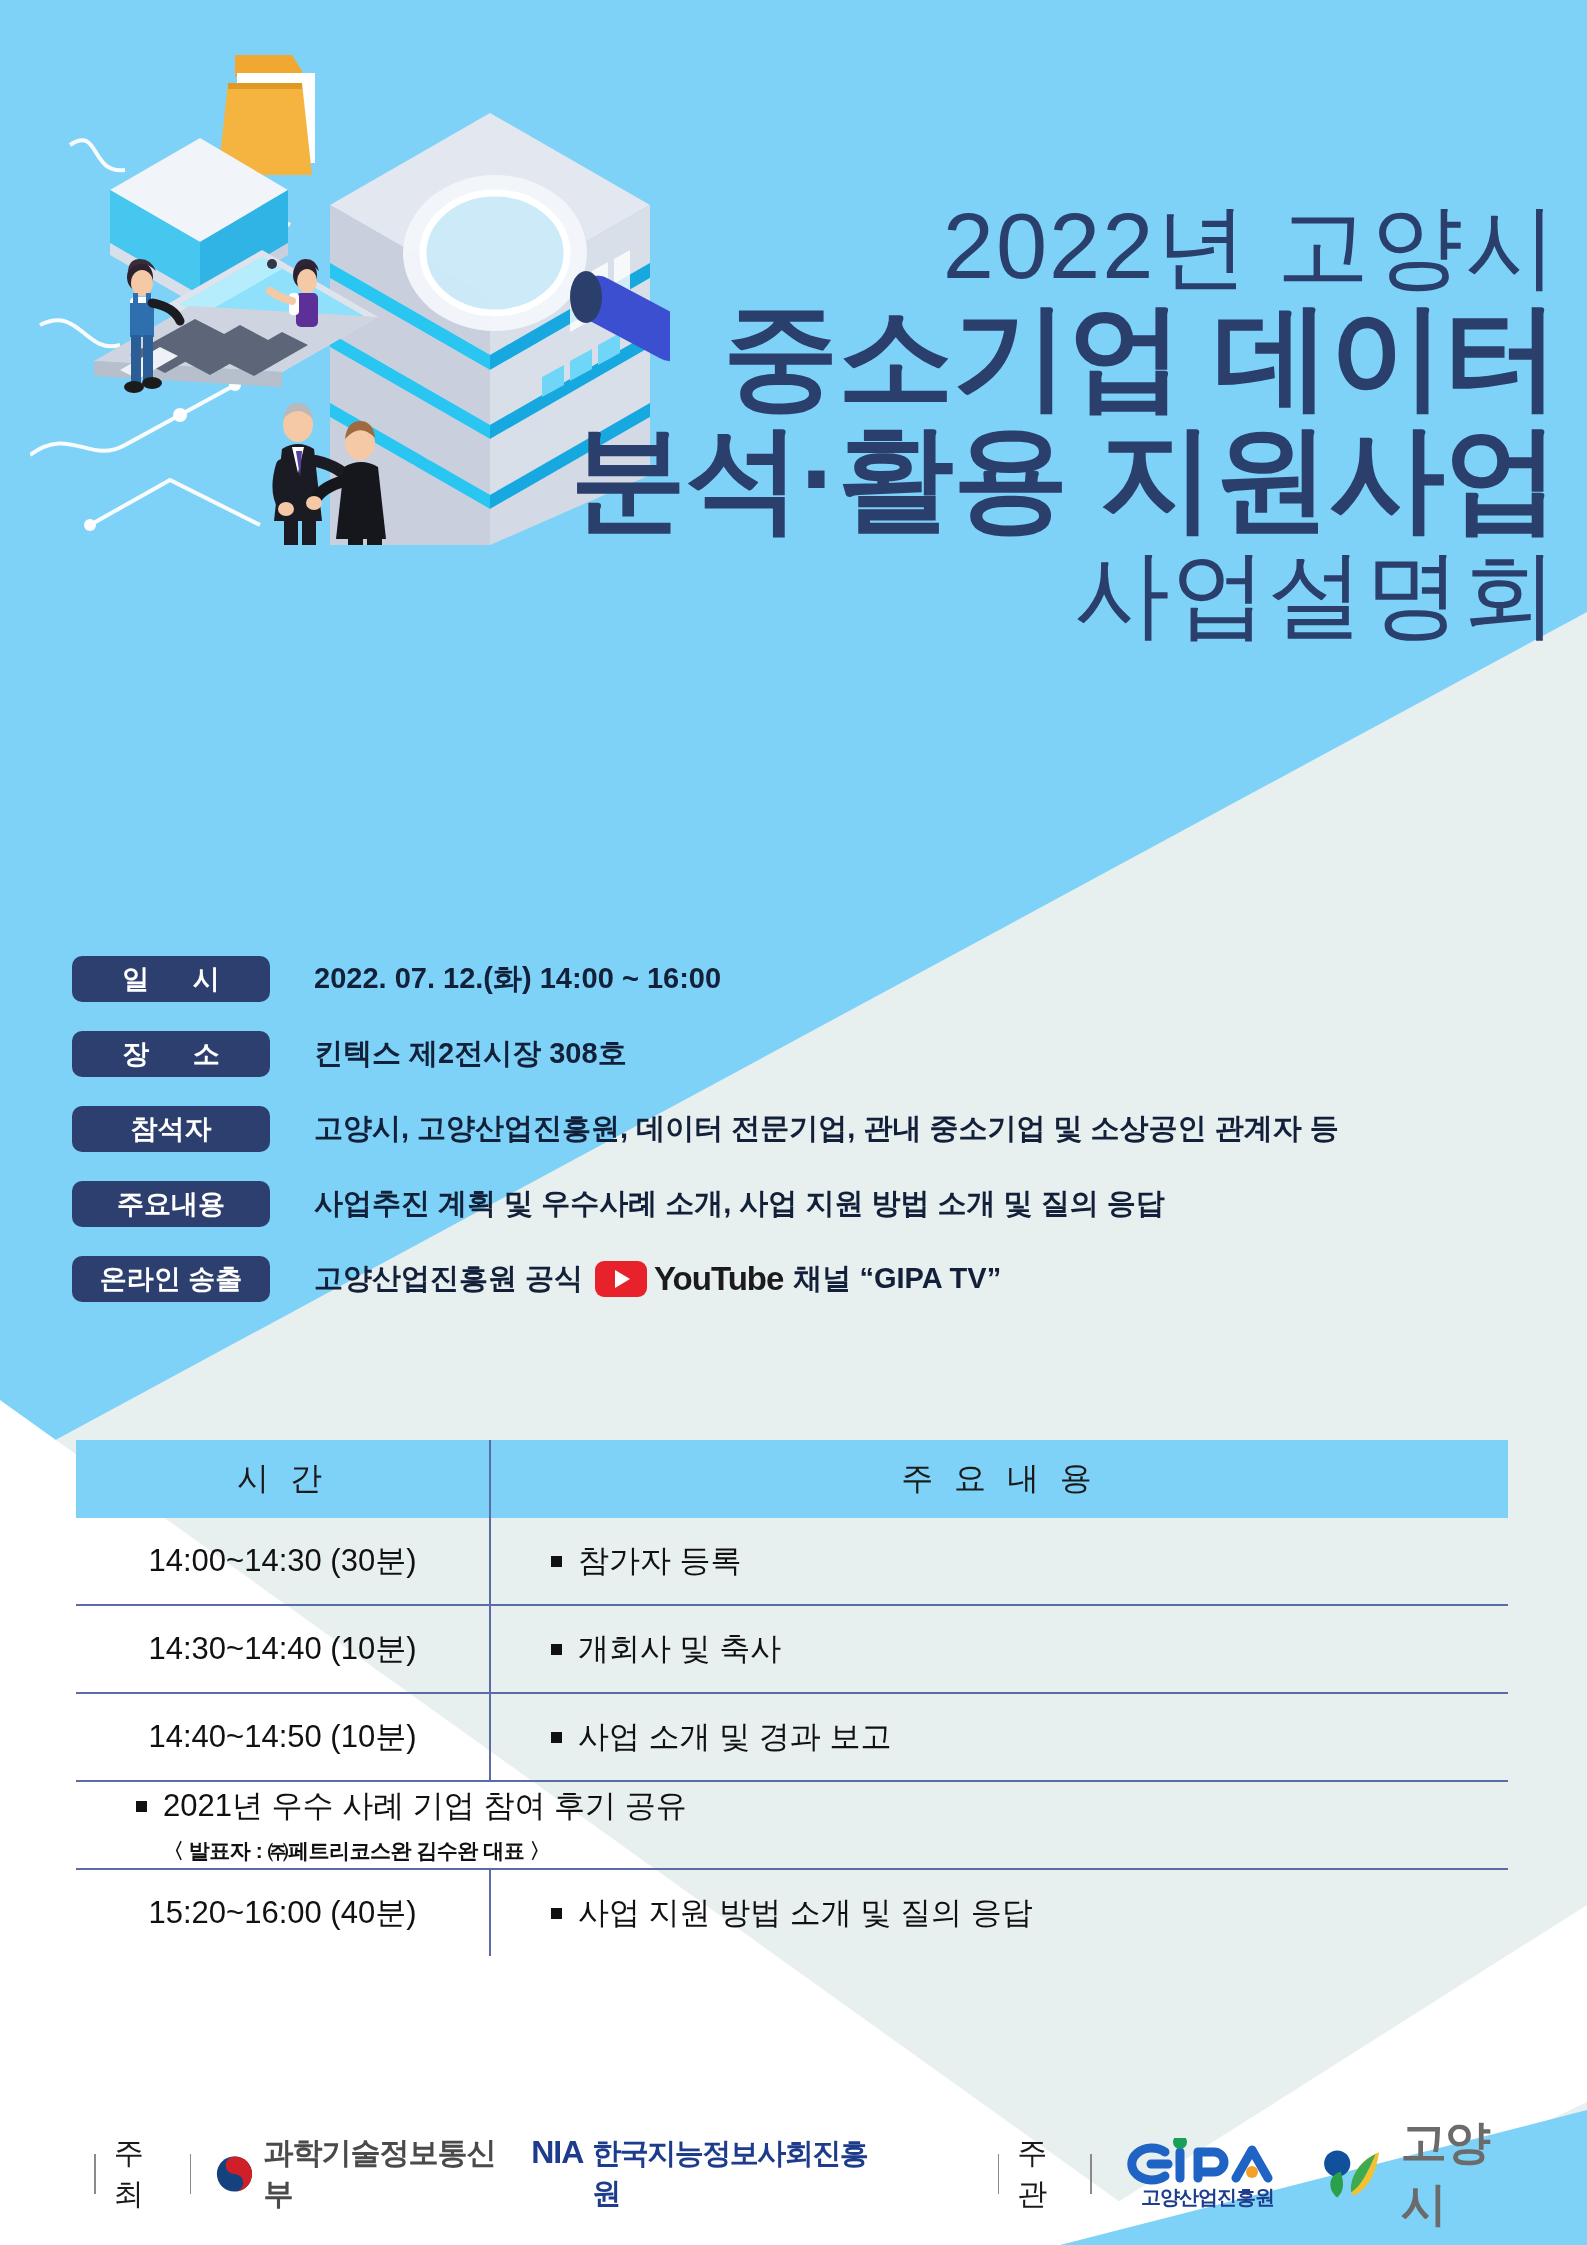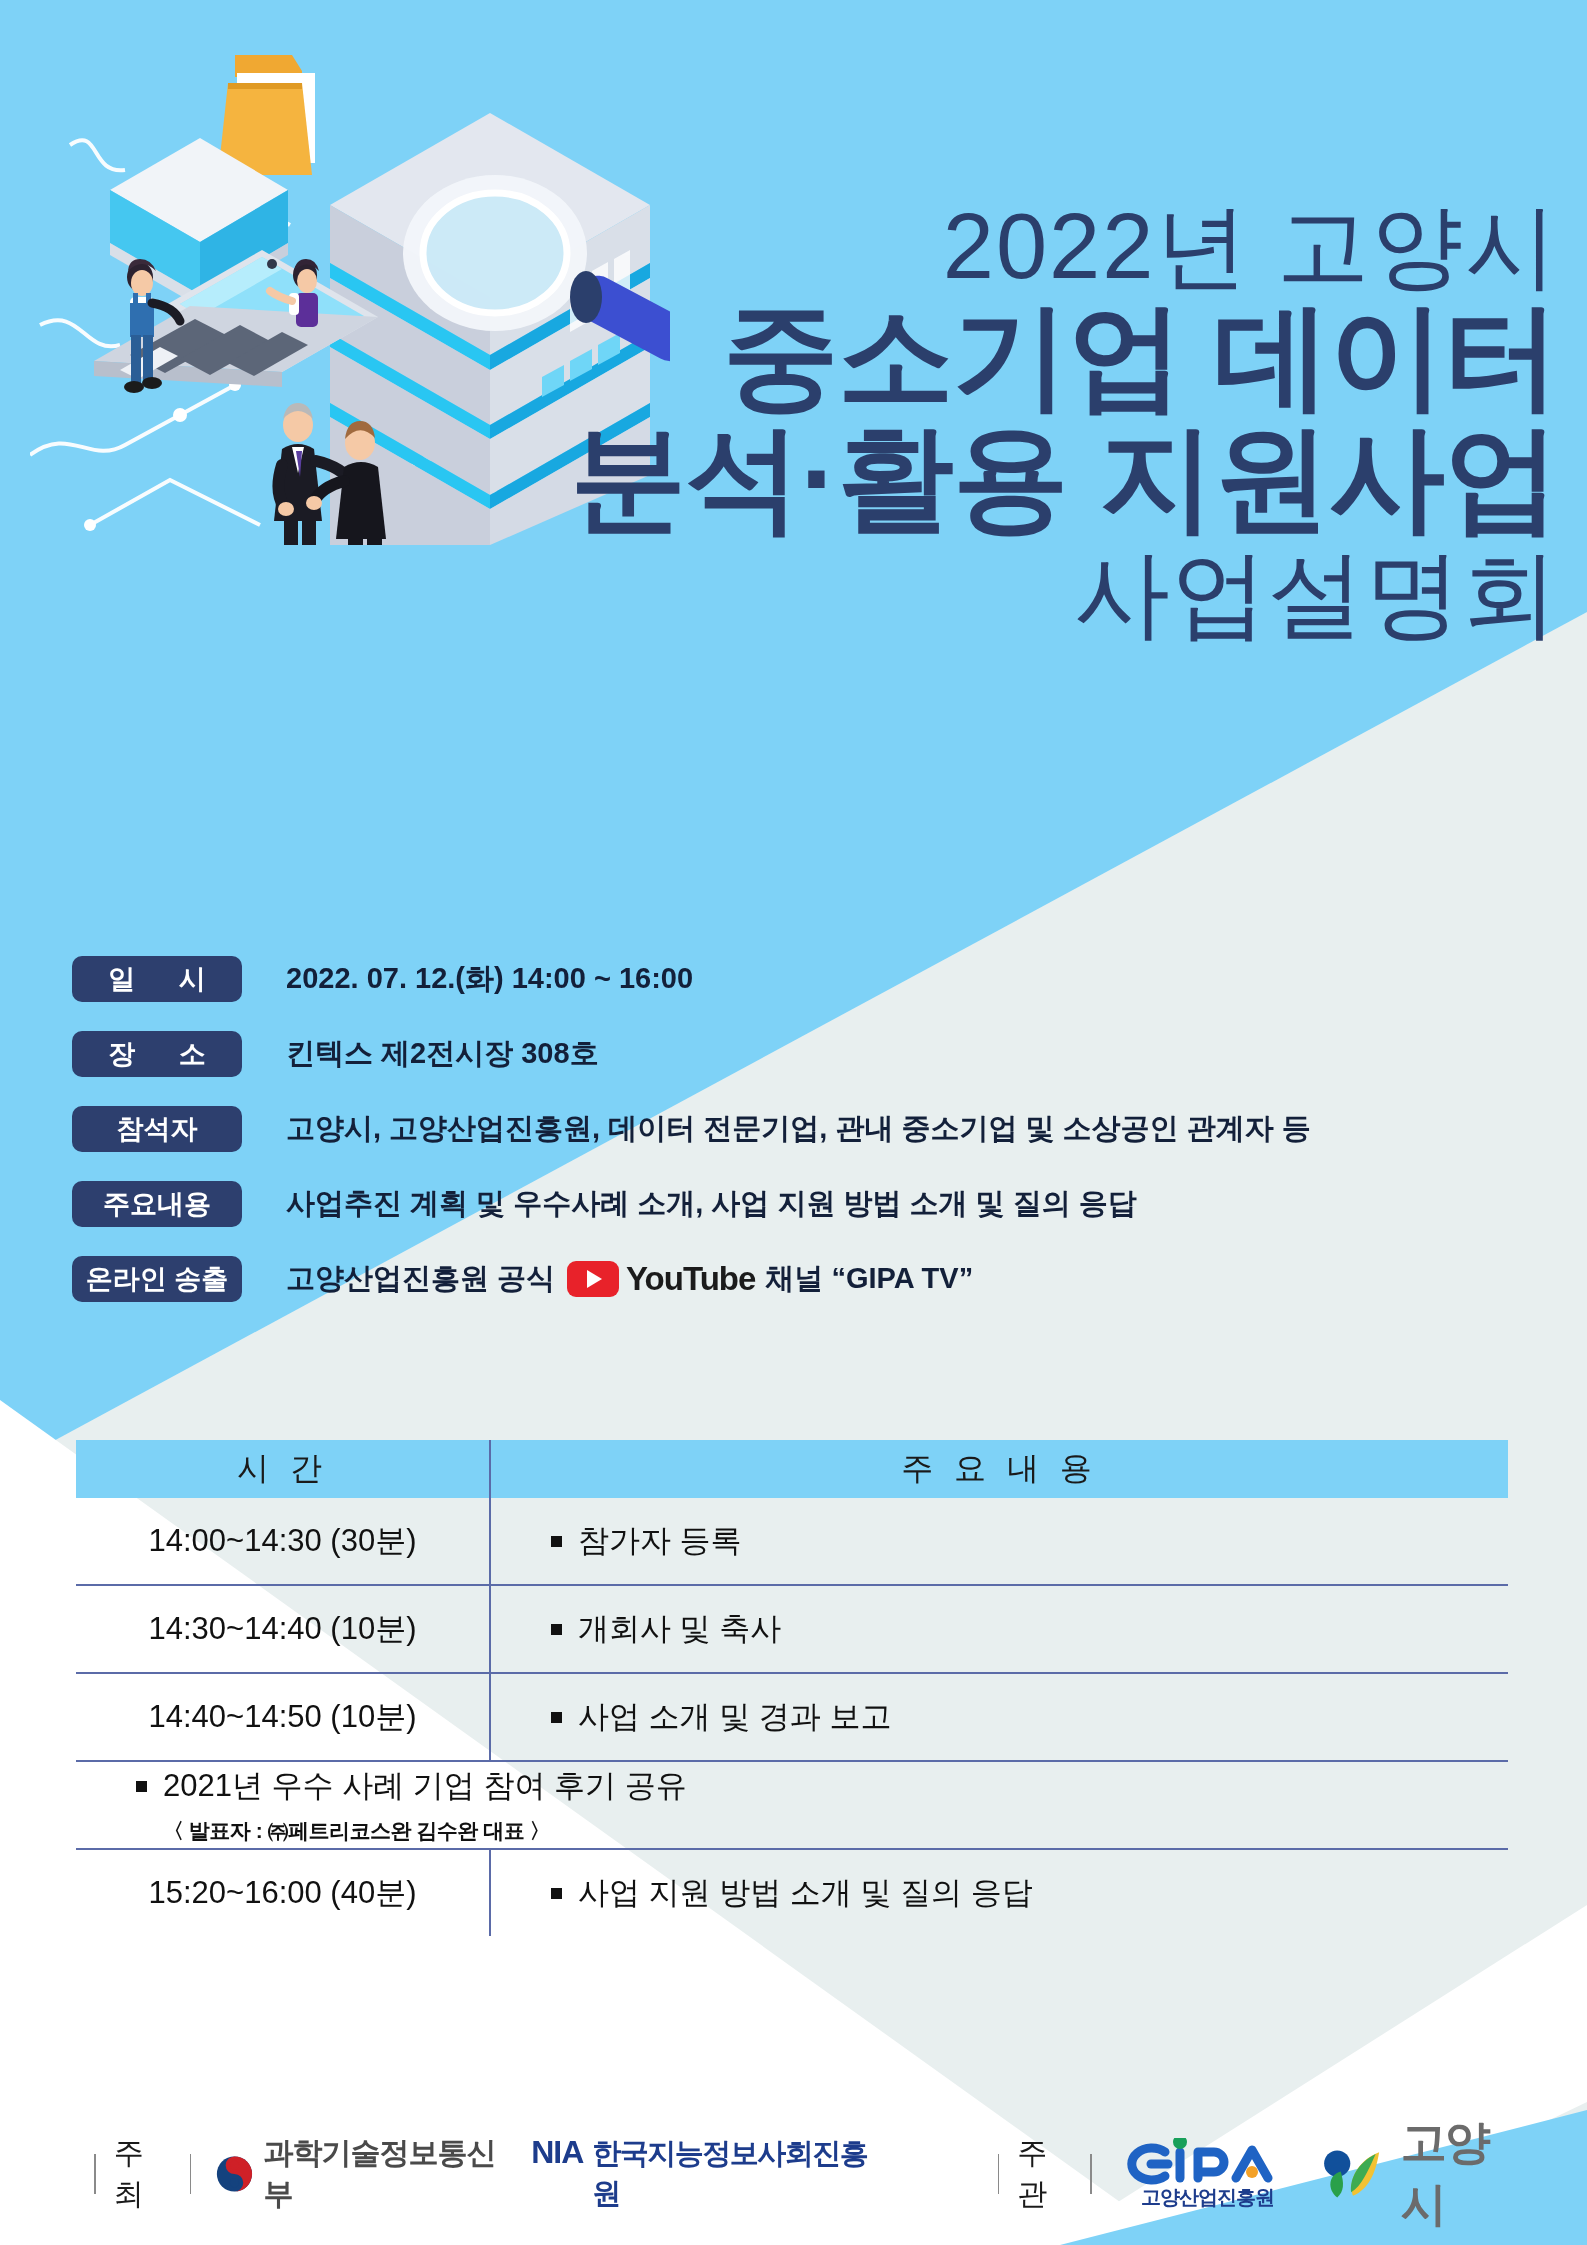--- a/index.html
+++ b/index.html
@@ -93,21 +93,21 @@
     top:952px;
     width:1460px;
   }
   .info-row{
     display:flex;
     align-items:center;
     height:54px;
     margin-bottom:21px;
   }
   .info-badge{
-    width:170px;
+    width:198px;
     height:46px;
     background:#2d3f6e;
     border-radius:10px;
     color:#ffffff;
     font-size:27px;
     font-weight:bold;
     display:flex;
     align-items:center;
     justify-content:center;
     box-sizing:border-box;
@@ -148,21 +148,21 @@
   
   .sched{
     position:absolute;
     left:76px;
     top:1440px;
     width:1432px;
   }
   .sched-head{
     display:flex;
     background:#7ed2f7;
-    height:58px;
+    height:78px;
   }
   .sh-time{
     width:415px;display:flex;align-items:center;justify-content:center;
     font-size:32px;color:#1a1a1a;letter-spacing:6px;
     border-right:2px solid #5b6ba8;box-sizing:border-box;
   }
   .sh-topic{
     flex:1;display:flex;align-items:center;justify-content:center;
     font-size:32px;color:#1a1a1a;letter-spacing:6px;
   }

